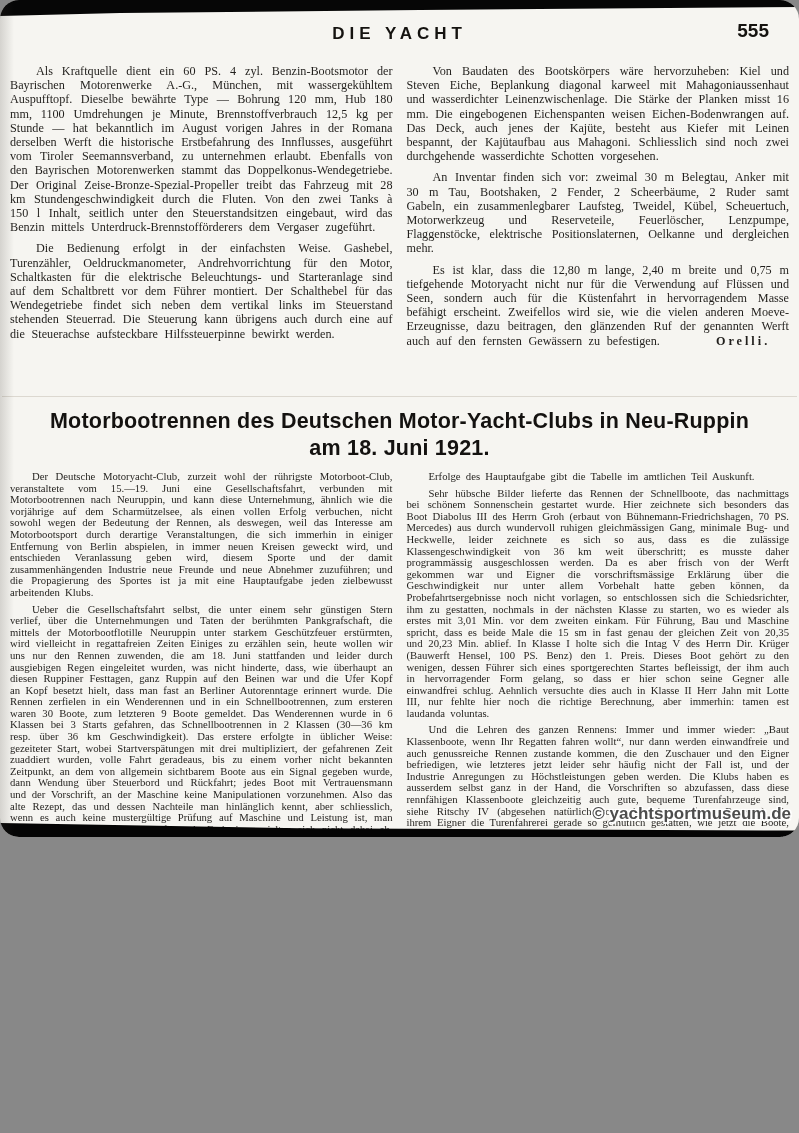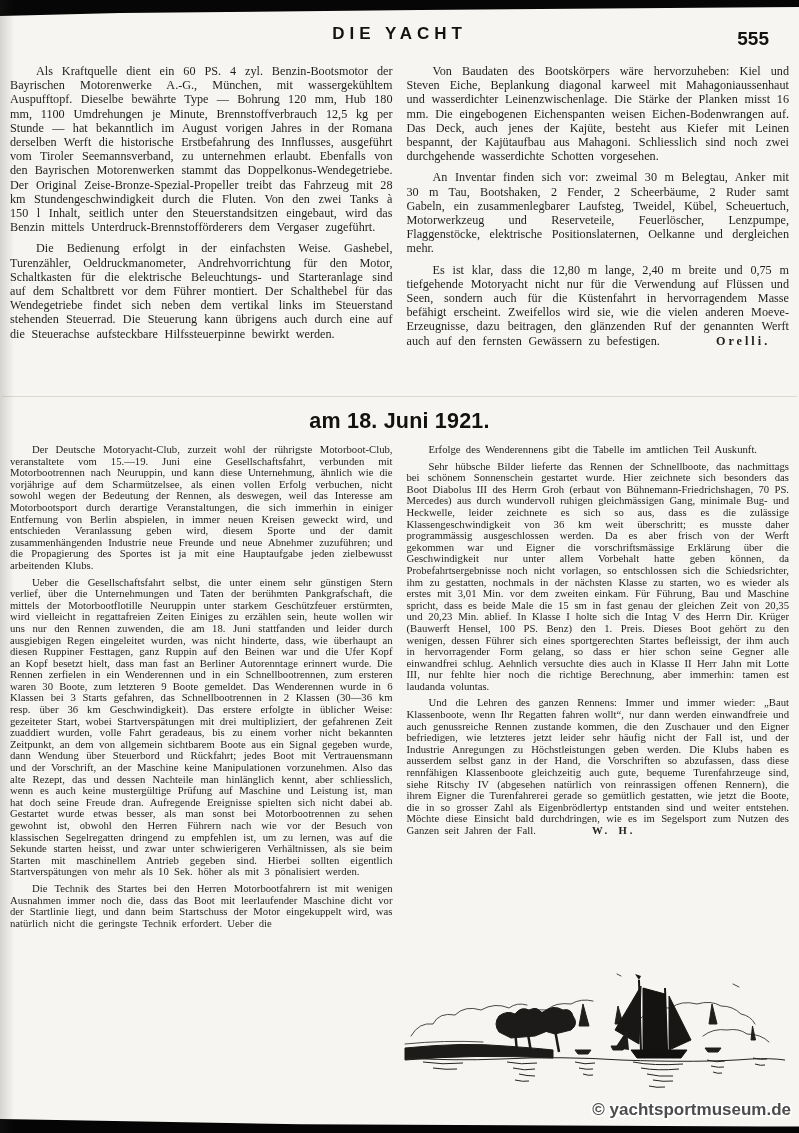--- a/index.html
+++ b/index.html
@@ -1,27 +1,27 @@
 <!DOCTYPE html>
 <html><head>
 <meta charset="utf-8">
 <style>
   html,body{margin:0;padding:0;background:#888;}
-  .page{position:relative;width:799px;height:1133px;margin:0 auto;background:#f6f5f1;
-        font-family:"Liberation Serif",serif;color:#211f1c;overflow:hidden;}
+  .page{position:relative;width:799px;height:837px;margin:0 auto;background:#f6f5f1;
+        font-family:"Liberation Serif",serif;color:#211f1c;overflow:hidden;border-radius:19px;}
   .page::before{content:"";position:absolute;left:0;top:0;bottom:0;width:14px;
         background:linear-gradient(90deg,rgba(60,55,50,.18),rgba(60,55,50,0));pointer-events:none;z-index:5;}
   .scan-top{position:absolute;top:0;left:0;width:799px;height:16px;background:#060606;
         clip-path:polygon(0 0,799px 0,799px 7px,420px 10px,120px 13px,0 16px);z-index:4;}
   .scan-bottom{position:absolute;bottom:0;left:0;width:799px;height:16px;background:#050505;
         clip-path:polygon(0 12%,300px 45%,799px 60%,799px 100%,0 100%);z-index:4;}
   .header{position:relative;padding-top:24px;height:24px;}
   .header-title{text-align:center;font-family:"Liberation Sans",sans-serif;font-weight:bold;
         font-size:17px;letter-spacing:5px;color:#151310;}
-  .page-number{position:absolute;right:30px;top:28px;font-family:"Liberation Sans",sans-serif;
+  .page-number{position:absolute;right:30px;top:20px;font-family:"Liberation Sans",sans-serif;
         font-weight:bold;font-size:19px;color:#151310;}
   .section{display:flex;gap:14px;padding:0 10px;box-sizing:border-box;}
   .col{flex:1;text-align:justify;}
   .section-top{margin-top:16px;height:332px;overflow:hidden;}
   .section-top .col{font-size:12.2px;line-height:14.2px;word-spacing:3.6px;}
   .section-bottom{height:628px;overflow:hidden;}
   .section-bottom .col{font-size:10.7px;line-height:11.6px;word-spacing:2.6px;}
   p.para{margin:0 0 7px;text-indent:26px;}
   .section-bottom p.para{margin:0 0 5px;text-indent:22px;}
   .sig{display:inline-block;margin-left:56px;letter-spacing:3px;text-indent:0;font-weight:bold;}
@@ -53,31 +53,32 @@
     <div class="col">
         <p class="para"><span>Von Baudaten des Bootskörpers wäre hervorzuheben: Kiel und Steven Eiche, Beplankung diagonal karweel mit Mahagoniaussenhaut und wasserdichter Leinenzwischenlage. Die Stärke der Planken misst 16 mm. Die eingebogenen Eichenspanten weisen Eichen-Bodenwrangen auf. Das Deck, auch jenes der Kajüte, besteht aus Kiefer mit Leinen bespannt, der Kajütaufbau aus Mahagoni. Schliesslich sind noch zwei durchgehende wasserdichte Schotten vorgesehen.</span></p>
         <p class="para"><span>An Inventar finden sich vor: zweimal 30 m Belegtau, Anker mit 30 m Tau, Bootshaken, 2 Fender, 2 Scheerbäume, 2 Ruder samt Gabeln, ein zusammenlegbarer Laufsteg, Tweidel, Kübel, Scheuertuch, Motorwerkzeug und Reserveteile, Feuerlöscher, Lenzpumpe, Flaggenstöcke, elektrische Positionslaternen, Oelkanne und dergleichen mehr.</span></p>
         <p class="para"><span>Es ist klar, dass die 12,80 m lange, 2,40 m breite und 0,75 m tiefgehende Motoryacht nicht nur für die Verwendung auf Flüssen und Seen, sondern auch für die Küstenfahrt in hervorragendem Masse befähigt erscheint. Zweifellos wird sie, wie die vielen anderen Moeve-Erzeugnisse, dazu beitragen, den glänzenden Ruf der genannten Werft auch auf den fernsten Gewässern zu befestigen.</span><span class="sig">Orelli.</span></p>
       </div>
   </div>
 
   <div class="rule"></div>
 
   <div class="headline-block">
+    <div class="headline-l1">Motorbootrennen des Deutschen Motor-Yacht-Clubs in Neu-Ruppin</div>
     <div class="headline-l2">am 18. Juni 1921.</div>
   </div>
 
   <div class="section section-bottom">
     <div class="col">
         <p class="para"><span>Der Deutsche Motoryacht-Club, zurzeit wohl der rührigste Motorboot-Club, veranstaltete vom 15.—19. Juni eine Gesellschaftsfahrt, verbunden mit Motorbootrennen nach Neuruppin, und kann diese Unternehmung, ähnlich wie die vorjährige auf dem Scharmützelsee, als einen vollen Erfolg verbuchen, nicht sowohl wegen der Bedeutung der Rennen, als deswegen, weil das Interesse am Motorbootsport durch derartige Veranstaltungen, die sich immerhin in einiger Entfernung von Berlin abspielen, in immer neuen Kreisen geweckt wird, und entschieden Veranlassung geben wird, diesem Sporte und der damit zusammenhängenden Industrie neue Freunde und neue Abnehmer zuzuführen; und die Propagierung des Sportes ist ja mit eine Hauptaufgabe jeden zielbewusst arbeitenden Klubs.</span></p>
         <p class="para"><span>Ueber die Gesellschaftsfahrt selbst, die unter einem sehr günstigen Stern verlief, über die Unternehmungen und Taten der berühmten Pankgrafschaft, die mittels der Motorbootflotille Neuruppin unter starkem Geschützfeuer erstürmten, wird vielleicht in regattafreien Zeiten Einiges zu erzählen sein, heute wollen wir uns nur den Rennen zuwenden, die am 18. Juni stattfanden und leider durch ausgiebigen Regen eingeleitet wurden, was nicht hinderte, dass, wie überhaupt an diesen Ruppiner Festtagen, ganz Ruppin auf den Beinen war und die Ufer Kopf an Kopf besetzt hielt, dass man fast an Berliner Autorenntage erinnert wurde. Die Rennen zerfielen in ein Wenderennen und in ein Schnellbootrennen, zum ersteren waren 30 Boote, zum letzteren 9 Boote gemeldet. Das Wenderennen wurde in 6 Klassen bei 3 Starts gefahren, das Schnellbootrennen in 2 Klassen (30—36 km resp. über 36 km Geschwindigkeit). Das erstere erfolgte in üblicher Weise: gezeiteter Start, wobei Startverspätungen mit drei multipliziert, der gefahrenen Zeit zuaddiert wurden, volle Fahrt geradeaus, bis zu einem vorher nicht bekannten Zeitpunkt, an dem von allgemein sichtbarem Boote aus ein Signal gegeben wurde, dann Wendung über Steuerbord und Rückfahrt; jedes Boot mit Vertrauensmann und der Vorschrift, an der Maschine keine Manipulationen vorzunehmen. Also das alte Rezept, das und dessen Nachteile man hinlänglich kennt, aber schliesslich, wenn es auch keine mustergültige Prüfung auf Maschine und Leistung ist, man hat doch seine Freude dran. Aufregende Ereignisse spielten sich nicht dabei ab. Gestartet wurde etwas besser, als man sonst bei Motorbootrennen zu sehen gewohnt ist, obwohl den Herren Führern nach wie vor der Besuch von klassischen Segelregatten dringend zu empfehlen ist, um zu lernen, was auf die Sekunde starten heisst, und zwar unter schwierigeren Verhältnissen, als sie beim Starten mit maschinellem Antrieb gegeben sind. Hierbei sollten eigentlich Startverspätungen von mehr als 10 Sek. höher als mit 3 pönalisiert werden.</span></p>
         <p class="para"><span>Die Technik des Startes bei den Herren Motorbootfahrern ist mit wenigen Ausnahmen immer noch die, dass das Boot mit leerlaufender Maschine dicht vor der Startlinie liegt, und dann beim Startschuss der Motor eingekuppelt wird, was natürlich nicht die geringste Technik erfordert. Ueber die</span></p>
       </div>
     <div class="col">
-        <p class="para"><span>Erfolge des Wenderennens gibt die Tabelle im amtlichen Teil Auskunft.</span></p>
+        <p class="para"><span>Erfolge des Hauptaufgabe gibt die Tabelle im amtlichen Teil Auskunft.</span></p>
         <p class="para"><span>Sehr hübsche Bilder lieferte das Rennen der Schnellboote, das nachmittags bei schönem Sonnenschein gestartet wurde. Hier zeichnete sich besonders das Boot Diabolus III des Herrn Groh (erbaut von Bühnemann-Friedrichshagen, 70 PS. Mercedes) aus durch wundervoll ruhigen gleichmässigen Gang, minimale Bug- und Heckwelle, leider zeichnete es sich so aus, dass es die zulässige Klassengeschwindigkeit von 36 km weit überschritt; es musste daher programmässig ausgeschlossen werden. Da es aber frisch von der Werft gekommen war und Eigner die vorschriftsmässige Erklärung über die Geschwindigkeit nur unter allem Vorbehalt hatte geben können, da Probefahrtsergebnisse noch nicht vorlagen, so entschlossen sich die Schiedsrichter, ihm zu gestatten, nochmals in der nächsten Klasse zu starten, wo es wieder als erstes mit 3,01 Min. vor dem zweiten einkam. Für Führung, Bau und Maschine spricht, dass es beide Male die 15 sm in fast genau der gleichen Zeit von 20,35 und 20,23 Min. ablief. In Klasse I holte sich die Intag V des Herrn Dir. Krüger (Bauwerft Hensel, 100 PS. Benz) den 1. Preis. Dieses Boot gehört zu den wenigen, dessen Führer sich eines sportgerechten Startes befleissigt, der ihm auch in hervorragender Form gelang, so dass er hier schon seine Gegner alle einwandfrei schlug. Aehnlich versuchte dies auch in Klasse II Herr Jahn mit Lotte III, nur fehlte hier noch die richtige Berechnung, aber immerhin: tamen est laudanda voluntas.</span></p>
         <p class="para"><span>Und die Lehren des ganzen Rennens: Immer und immer wieder: „Baut Klassenboote, wenn Ihr Regatten fahren wollt“, nur dann werden einwandfreie und auch genussreiche Rennen zustande kommen, die den Zuschauer und den Eigner befriedigen, wie letzteres jetzt leider sehr häufig nicht der Fall ist, und der Industrie Anregungen zu Höchstleistungen geben werden. Die Klubs haben es ausserdem selbst ganz in der Hand, die Vorschriften so abzufassen, dass diese rennfähigen Klassenboote gleichzeitig auch gute, bequeme Turenfahrzeuge sind, siehe Ritschy IV (abgesehen natürlich von reinrassigen offenen Rennern), die ihrem Eigner die Turenfahrerei gerade so gemütlich gestatten, wie jetzt die Boote, die in so grosser Zahl als Eigenbrödlertyp entstanden sind und weiter entstehen. Möchte diese Einsicht bald durchdringen, wie es im Segelsport zum Nutzen des Ganzen seit Jahren der Fall.</span><span class="sig">W. H.</span></p>
       </div>
   </div>
 
   <div class="illustration">
     <svg width="386" height="132" viewBox="0 0 386 132" xmlns="http://www.w3.org/2000/svg">
       <g stroke="#2b2a28" fill="none" stroke-width="1" stroke-linecap="round" opacity="0.85">
         <path d="M8 70 q8 -14 22 -12 q6 -12 22 -9 q10 -10 26 -5 q14 -8 28 -2 q8 -6 18 -3"></path>
         <path d="M118 52 q10 -10 26 -8 q8 -8 24 -6 q10 -6 22 -3"></path>

